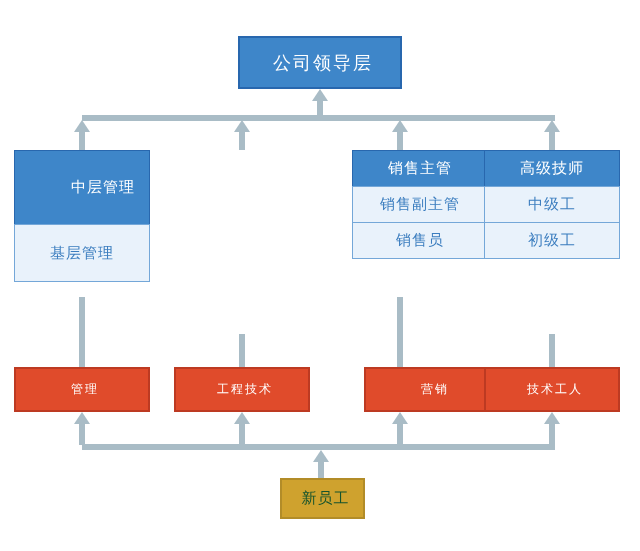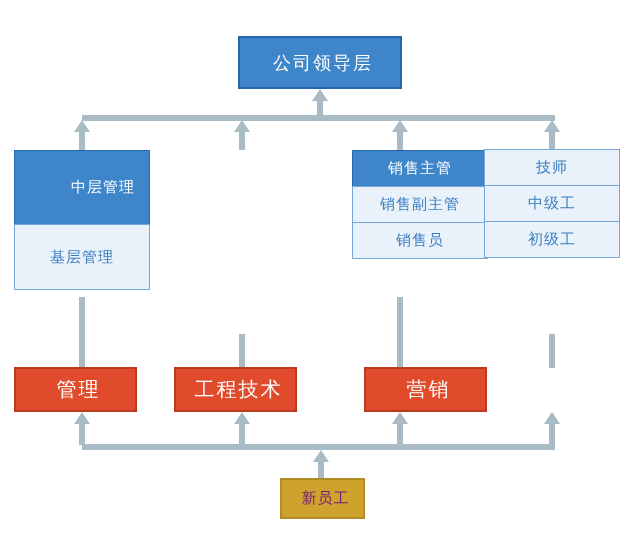--- a/index.html
+++ b/index.html
@@ -42,31 +42,31 @@
     background:var(--header-blue);border:1px solid var(--header-blue-border);
     color:#fff;font-size:15px;letter-spacing:1px;
   }
   .col-1 .col-header{height:75px;padding-left:42px;}
   .col-cell{
     box-sizing:border-box;width:136px;height:37px;margin-top:-1px;
     display:flex;align-items:center;justify-content:center;
     background:var(--cell-fill);border:1px solid var(--cell-border);
     color:var(--cell-text);font-size:15px;letter-spacing:1px;
   }
-  .col-1 .col-cell{height:66px;}
+  .col-1 .col-cell{height:58px;}
   .track-box{
-    top:367px;width:123px;height:45px;
+    top:367px;width:136px;height:45px;
     background:var(--track-red);border:2px solid var(--track-red-border);
-    color:#fff;font-size:20px;letter-spacing:2px;
+    color:#fff;font-size:12px;letter-spacing:2px;
   }
   .track-1{left:14px;} .track-2{left:174px;} .track-3{left:332px;margin-left:32px;} .track-4{left:484px;}
   .entry-box{
     left:280px;top:478px;width:85px;height:41px;
     background:var(--entry-gold);border:2px solid var(--entry-gold-border);
-    color:#701a75;font-size:15px;letter-spacing:1px;
+    color:#14532d;font-size:15px;letter-spacing:1px;
   }
 </style>
 </head>
 <body>
 
 <div class="canvas">
 
   <div class="conn" style="left:82px;top:115px;width:473px;height:6px;"></div>
   <div class="conn" style="left:317px;top:99px;width:6px;height:19px;"></div>
   <div class="arrow-head" style="left:312px;top:89px;"></div>
@@ -106,24 +106,25 @@
   </div>
 
 
   <div class="column col-3">
     <div class="col-header">销售主管</div>
     <div class="col-cell">销售副主管</div>
     <div class="col-cell">销售员</div>
   </div>
 
   <div class="column col-4">
-    <div class="col-cell">技师</div>
+    <div class="col-header">高级技师</div>
     <div class="col-cell">中级工</div>
     <div class="col-cell">初级工</div>
   </div>
 
   <div class="box track-box track-1">管理</div>
   <div class="box track-box track-2">工程技术</div>
   <div class="box track-box track-3">营销</div>
+  <div class="box track-box track-4">技术工人</div>
 
   <div class="box entry-box">新员工</div>
 
 </div>
 
 </body></html>

